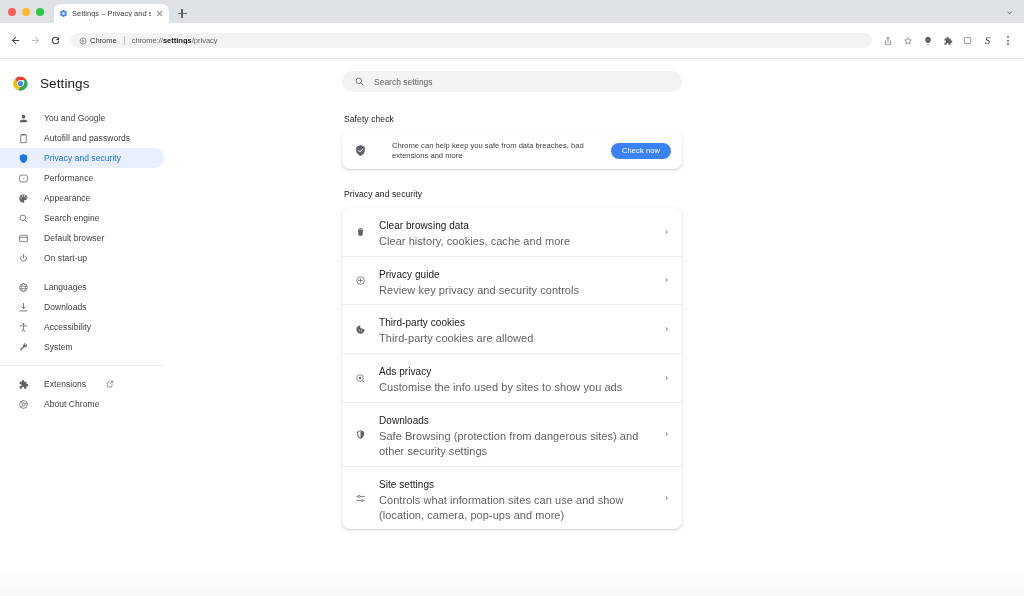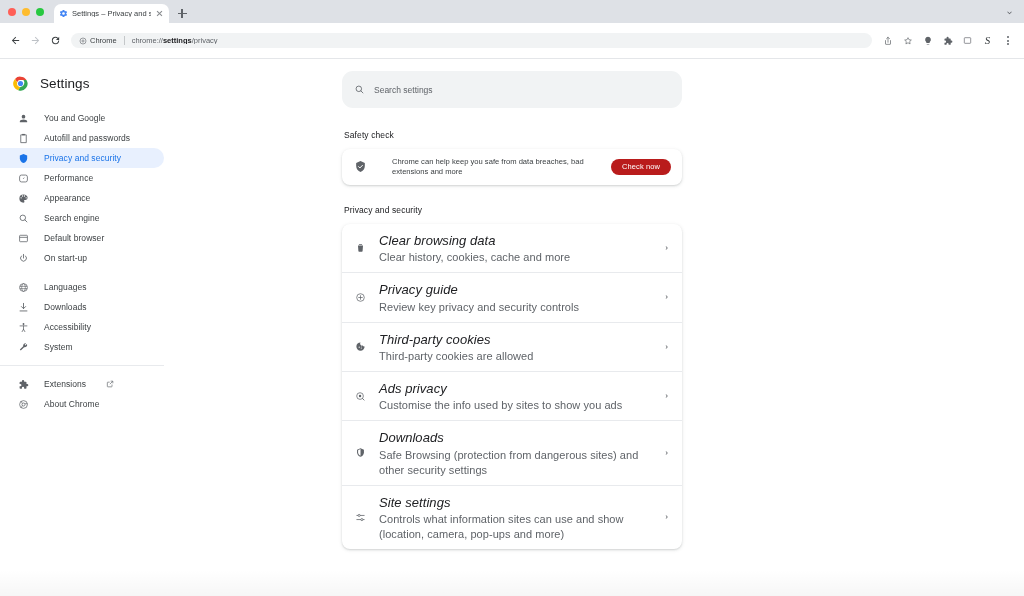--- a/index.html
+++ b/index.html
@@ -258,21 +258,21 @@
     flex: 1;
     padding-top: 12px;
     overflow: hidden;
   }
   .main-inner {
     width: 340px;
     margin-left: 162px;
   }
 
   .searchbar {
-    height: 37px;
+    height: 21px;
     background: #f1f3f4;
     border-radius: 11px;
     display: flex;
     align-items: center;
     gap: 9px;
     padding: 0 12px;
     margin-bottom: 22px;
   }
   .search-placeholder {
     font-size: 8.5px;
@@ -303,21 +303,21 @@
     padding: 8px 11px 8px 12px;
     min-height: 27px;
   }
   .safety-text {
     flex: 1;
     font-size: 7.6px;
     color: #3c4043;
     line-height: 1.3;
   }
   .btn-primary {
-    background: #b91c1c;
+    background: #3b82f6;
     color: #ffffff;
     font-size: 7.5px;
     border: none;
     border-radius: 11px;
     height: 16px;
     padding: 0 11px;
     cursor: pointer;
     font-family: "Liberation Sans", sans-serif;
     white-space: nowrap;
     letter-spacing: .1px;
@@ -335,25 +335,24 @@
   }
   .srow:last-child { border-bottom: none; }
   .srow-icon {
     width: 12px; height: 12px;
     flex: none;
     display: flex; align-items: center; justify-content: center;
   }
   .srow-icon svg { display: block; }
   .srow-text { flex: 1; min-width: 0; }
   .srow-title {
-    font-size: 13px;
+    font-size: 10px;
     color: #202124;
     line-height: 1.35;
     letter-spacing: .05px;
-    font-style: italic;
   }
   .srow-sub {
     font-size: 11px;
     color: #5f6368;
     line-height: 1.35;
     margin-top: 1px;
     letter-spacing: .05px;
   }
   .chev {
     flex: none;

